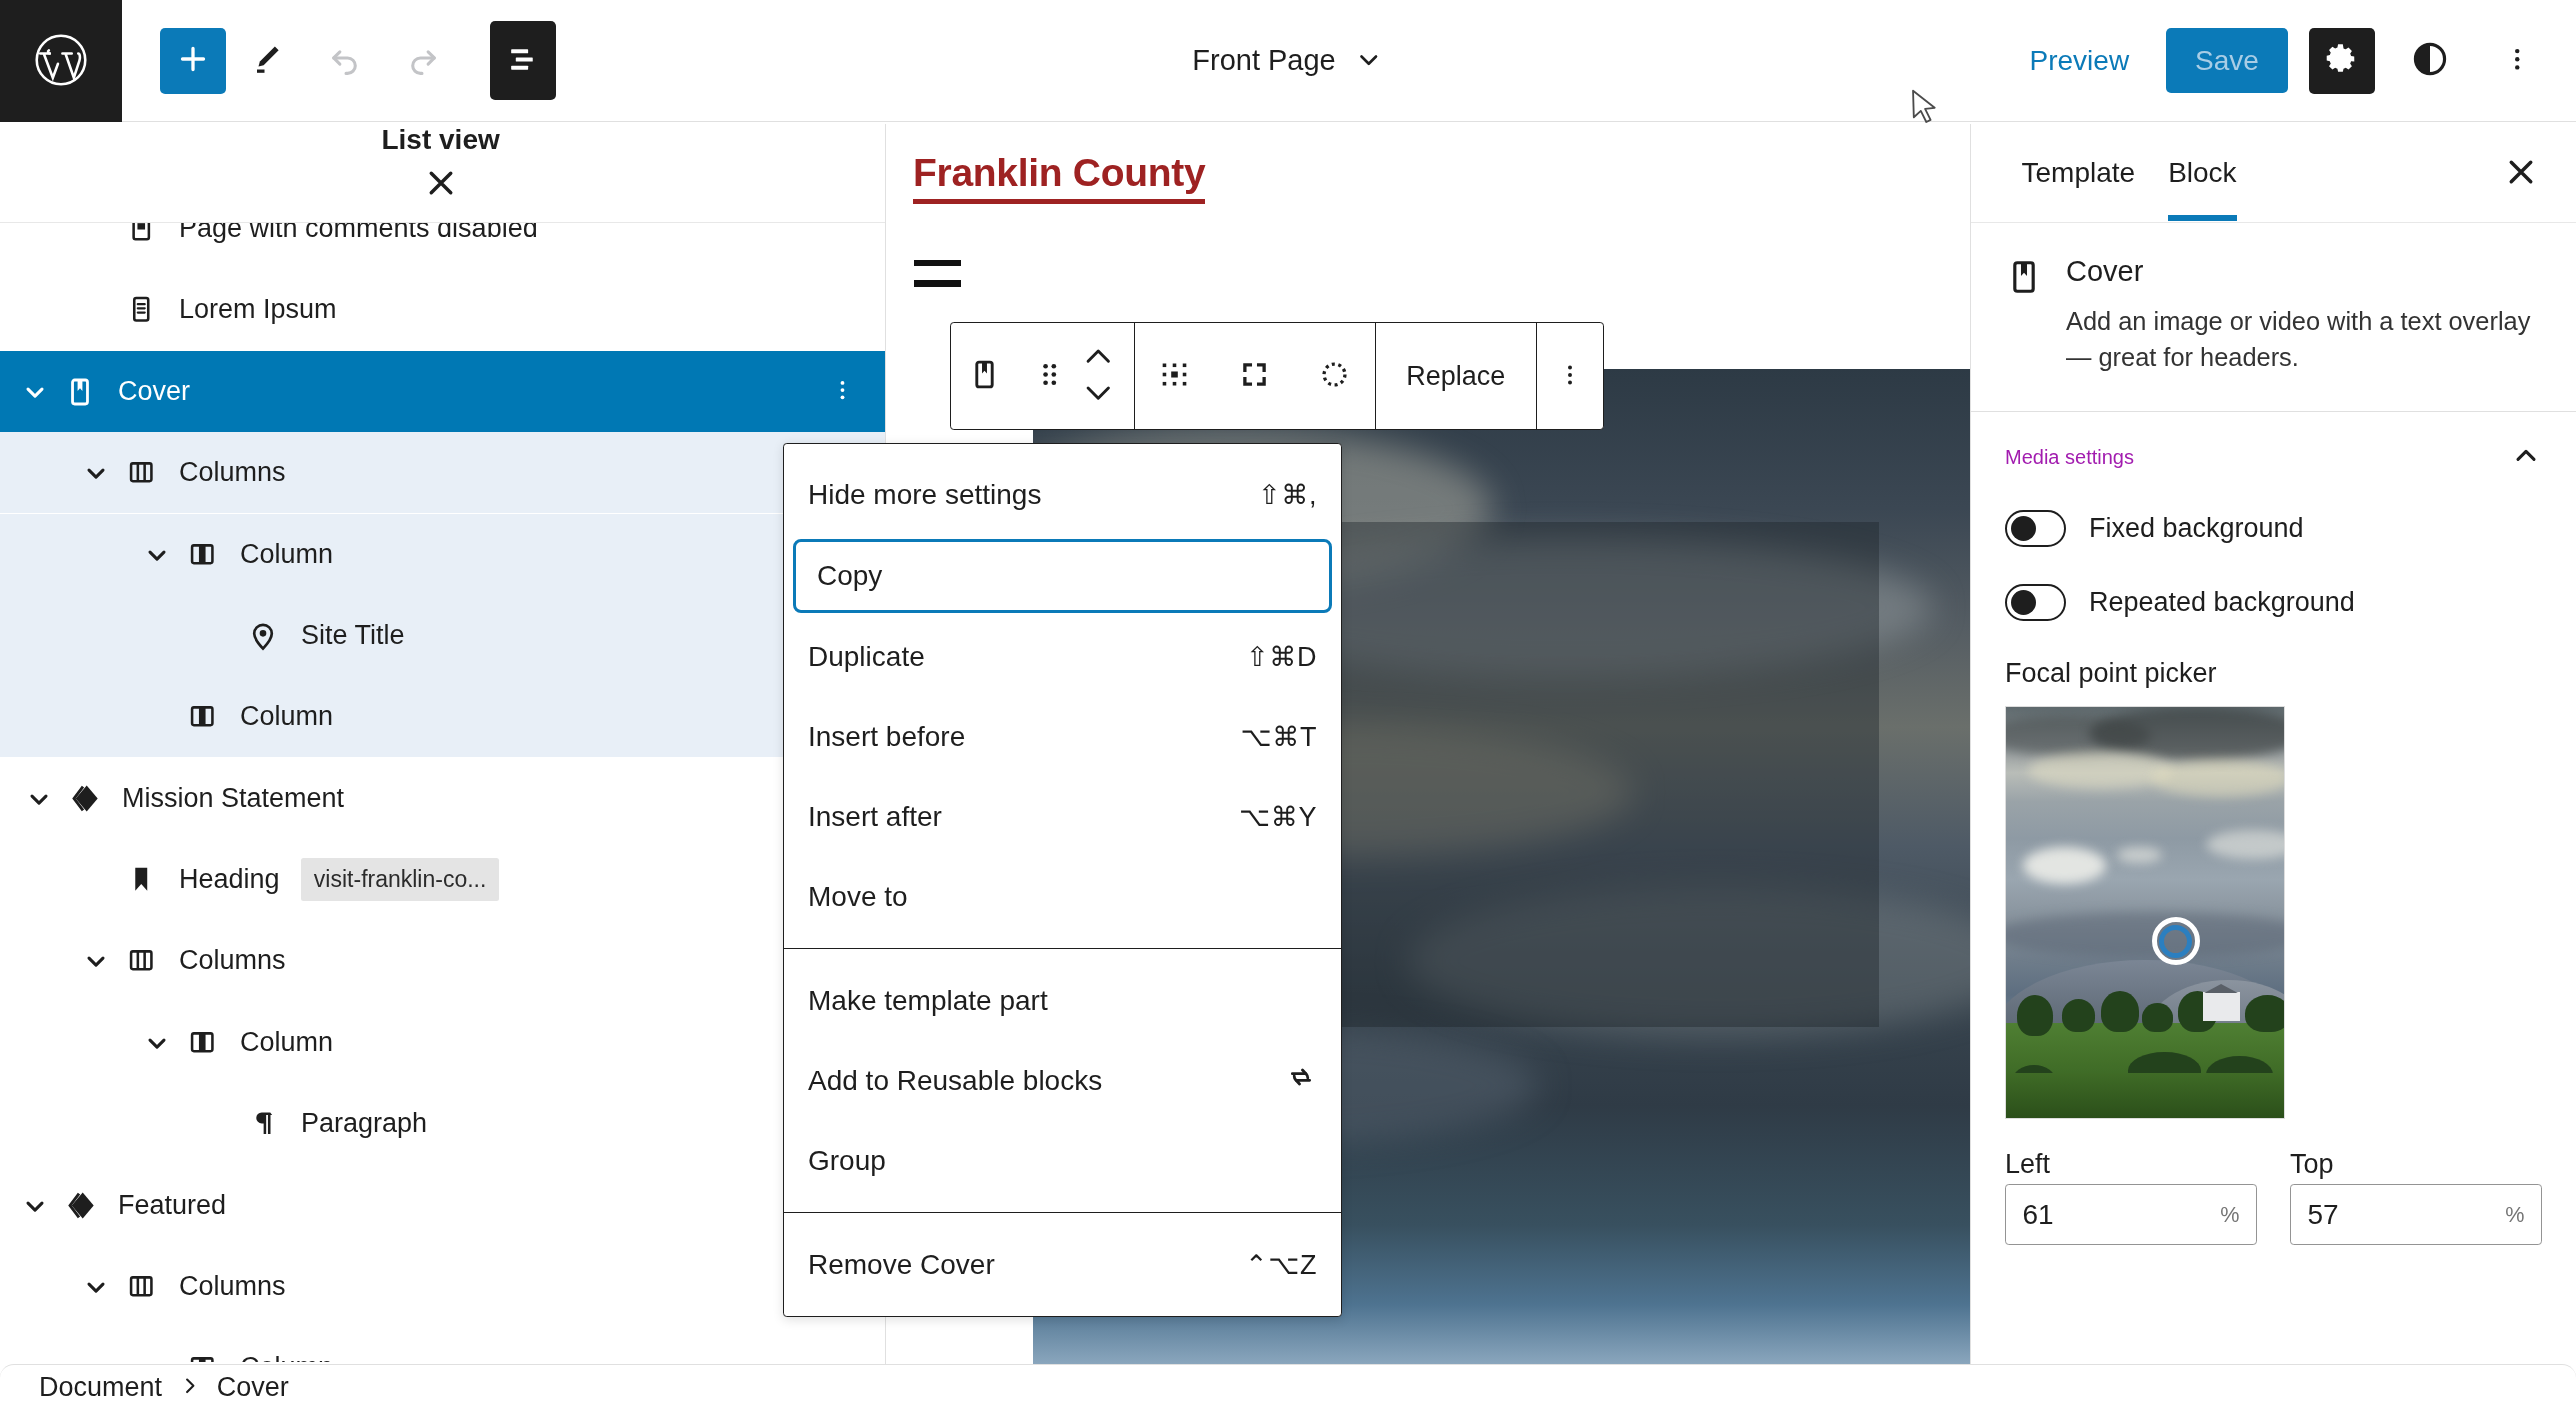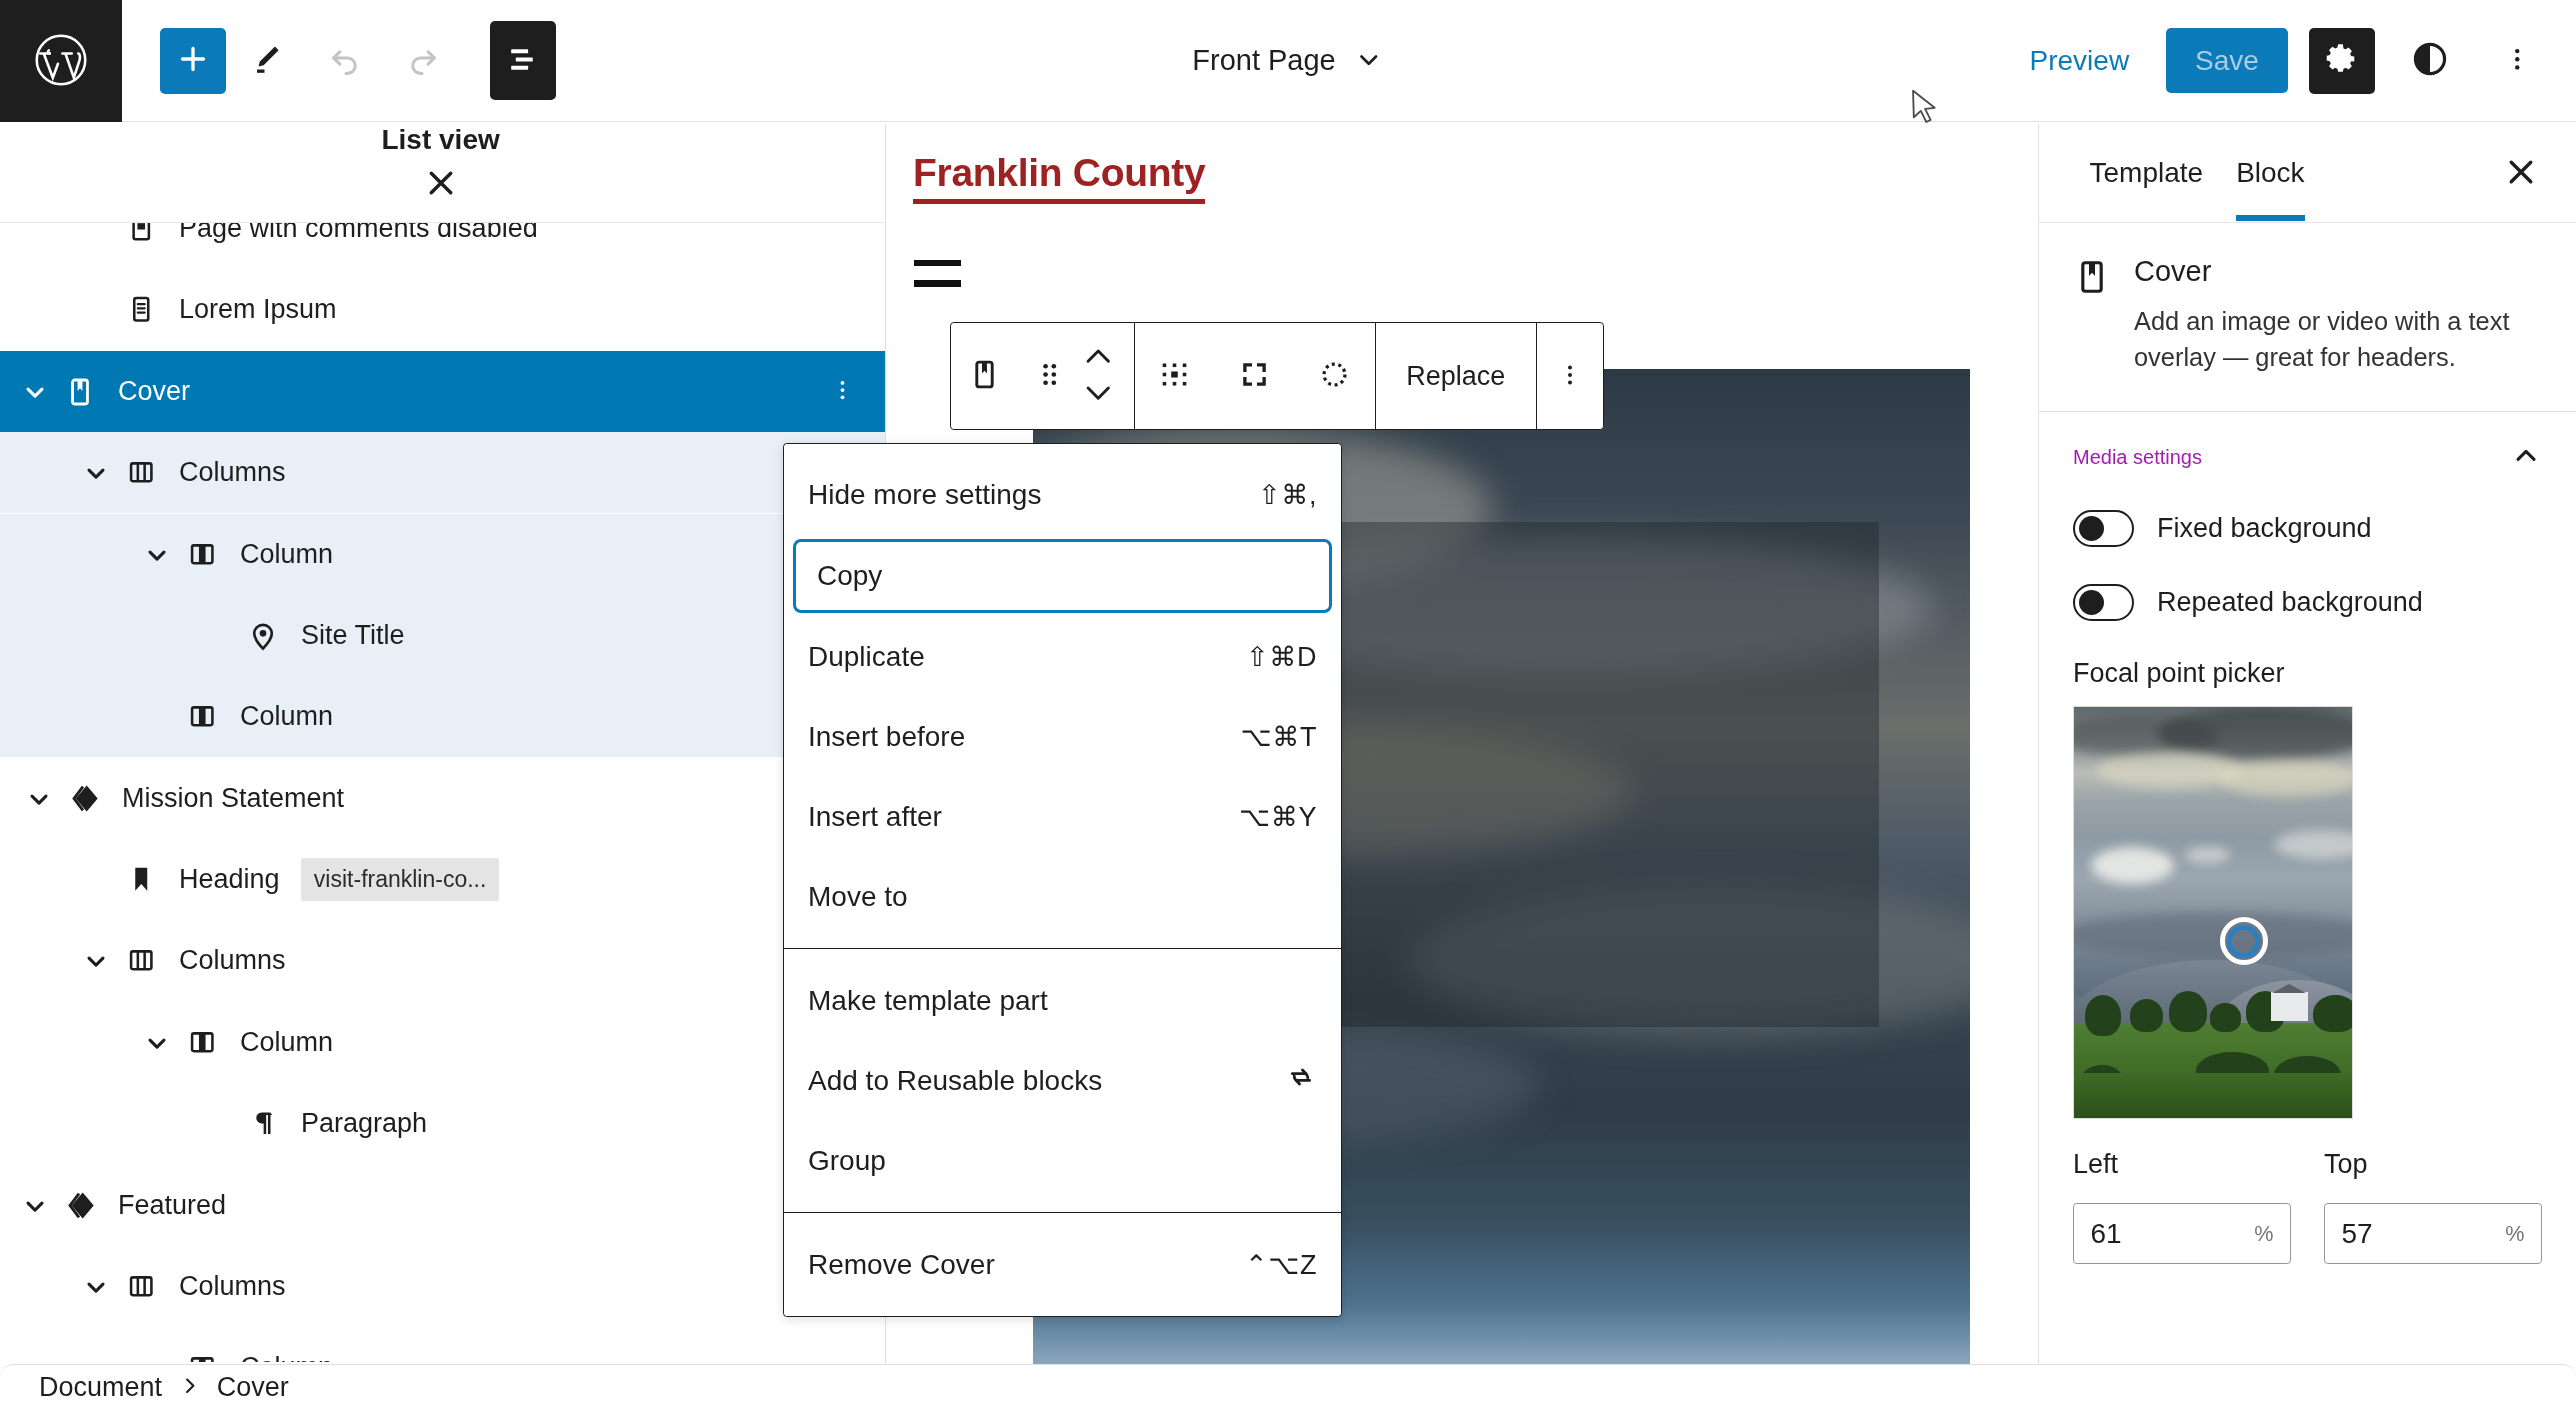--- a/index.html
+++ b/index.html
@@ -149,21 +149,21 @@
     width: 100%; font-family: "Liberation Sans", sans-serif; text-align: left;
   }
   .dd-item.focused {
     border: 3.2px solid #0b7ab8; border-radius: 8px; padding: 0 21px;
     height: 74px; width: calc(100% - 18px); margin: 3.8px 9px;
   }
   .dd-shortcut { font-size: 27px; color: #1e1e1e; letter-spacing: 0.6px; }
 
   
   .rightbar {
-    position: absolute; top: 124px; right: 0; width: 538px; height: 1240px;
+    position: absolute; top: 124px; right: 0; width: 606px; height: 1240px;
     background: #fff; border-left: 1.9px solid #e0e0e0; z-index: 30; overflow: hidden;
   }
   .rb-tabs {
     height: 99px; display: flex; align-items: center; padding: 0 23px 0 34px;
     border-bottom: 1.9px solid #e8e8e8; position: relative;
   }
   .rb-tab {
     font-size: 28px; color: #1e1e1e; background: none; border: none;
     cursor: pointer; padding: 30.5px 16.5px; position: relative;
     font-family: "Liberation Sans", sans-serif;
@@ -236,21 +236,21 @@
     position: absolute; width: 48px; height: 48px; border-radius: 50%;
     border: 5.1px solid #fff; box-sizing: border-box;
     transform: translate(-50%,-50%); cursor: grab;
   }
   .fp-marker::after {
     content: ""; position: absolute; inset: 2.5px; border-radius: 50%;
     border: 5.7px solid #2b7fc0;
   }
   .fp-inputs { display: flex; gap: 33px; }
   .fp-field-wrap { flex: 1; }
-  .fp-fl { font-size: 27px; color: #1e1e1e; margin-bottom: 23px; }
+  .fp-fl { font-size: 27px; color: #1e1e1e; margin-bottom: 4px; }
   .fp-input {
     border: 1.9px solid #949494; border-radius: 3.8px; height: 61px;
     display: flex; align-items: center; justify-content: space-between;
     padding: 0 16.5px; background: #fff; cursor: text;
   }
   .fp-val { font-size: 28px; color: #1e1e1e; }
   .fp-pct { font-size: 21.6px; color: #757575; }
 
   
   .breadcrumbbar {

